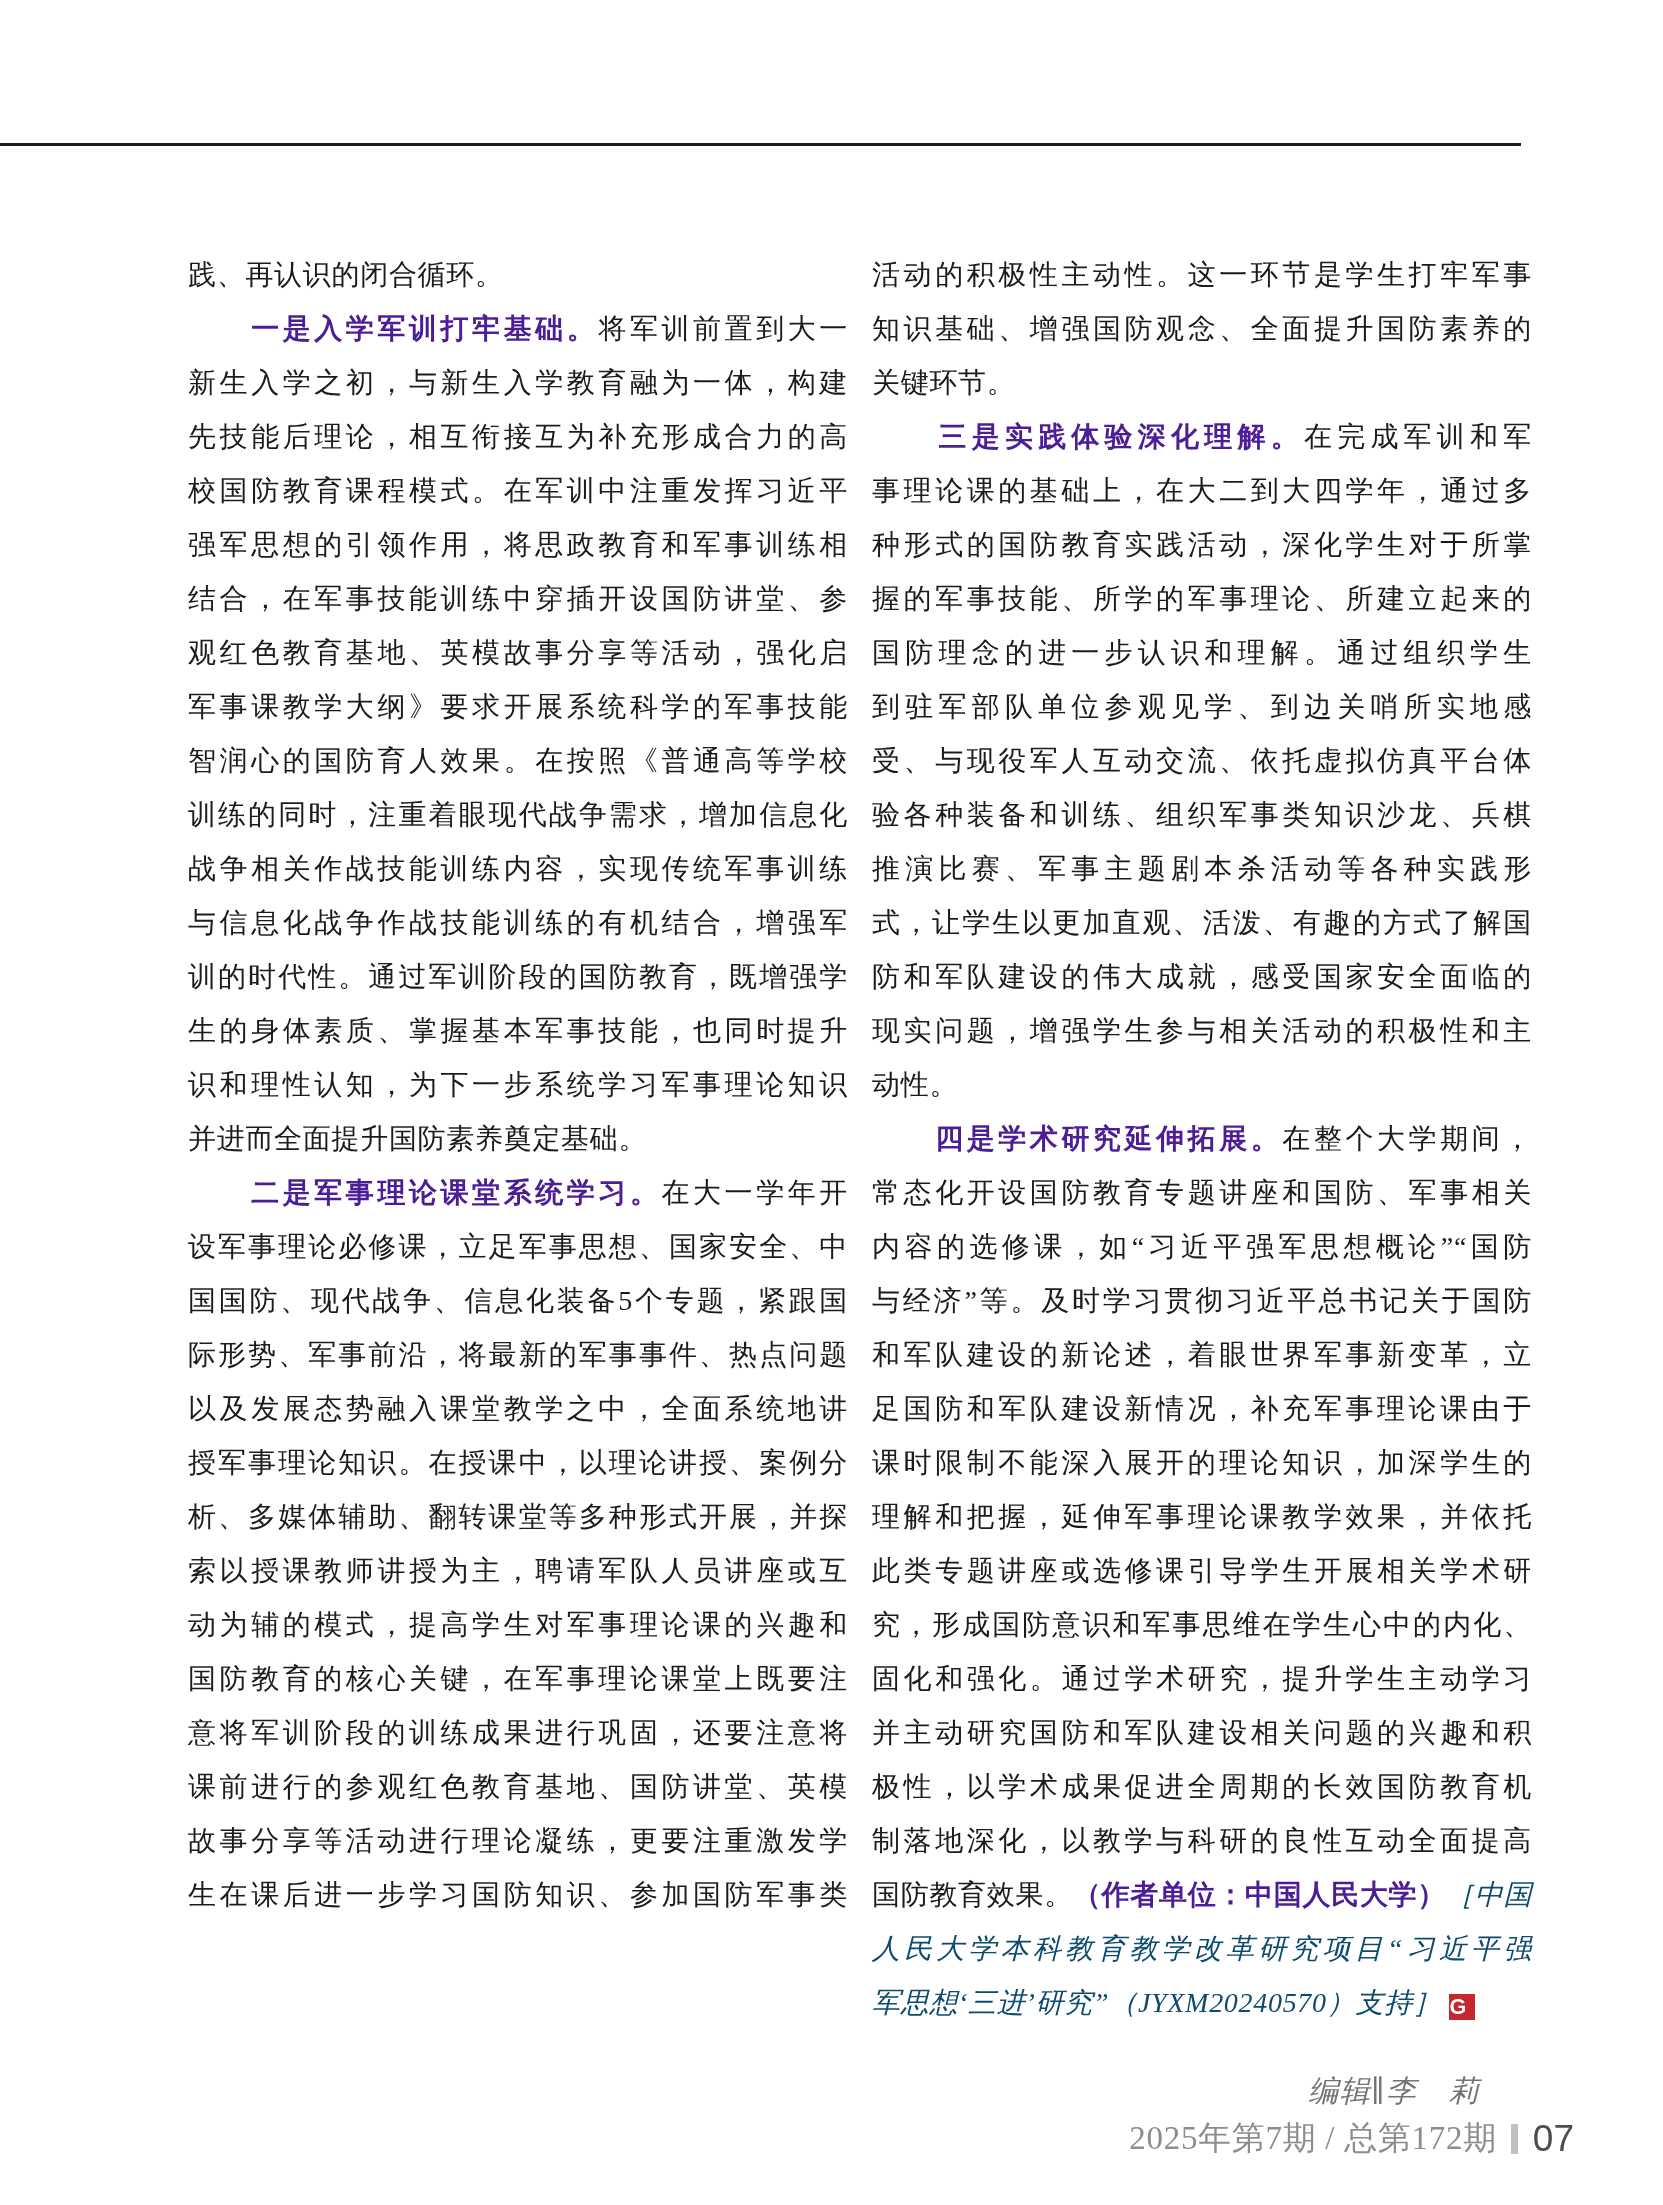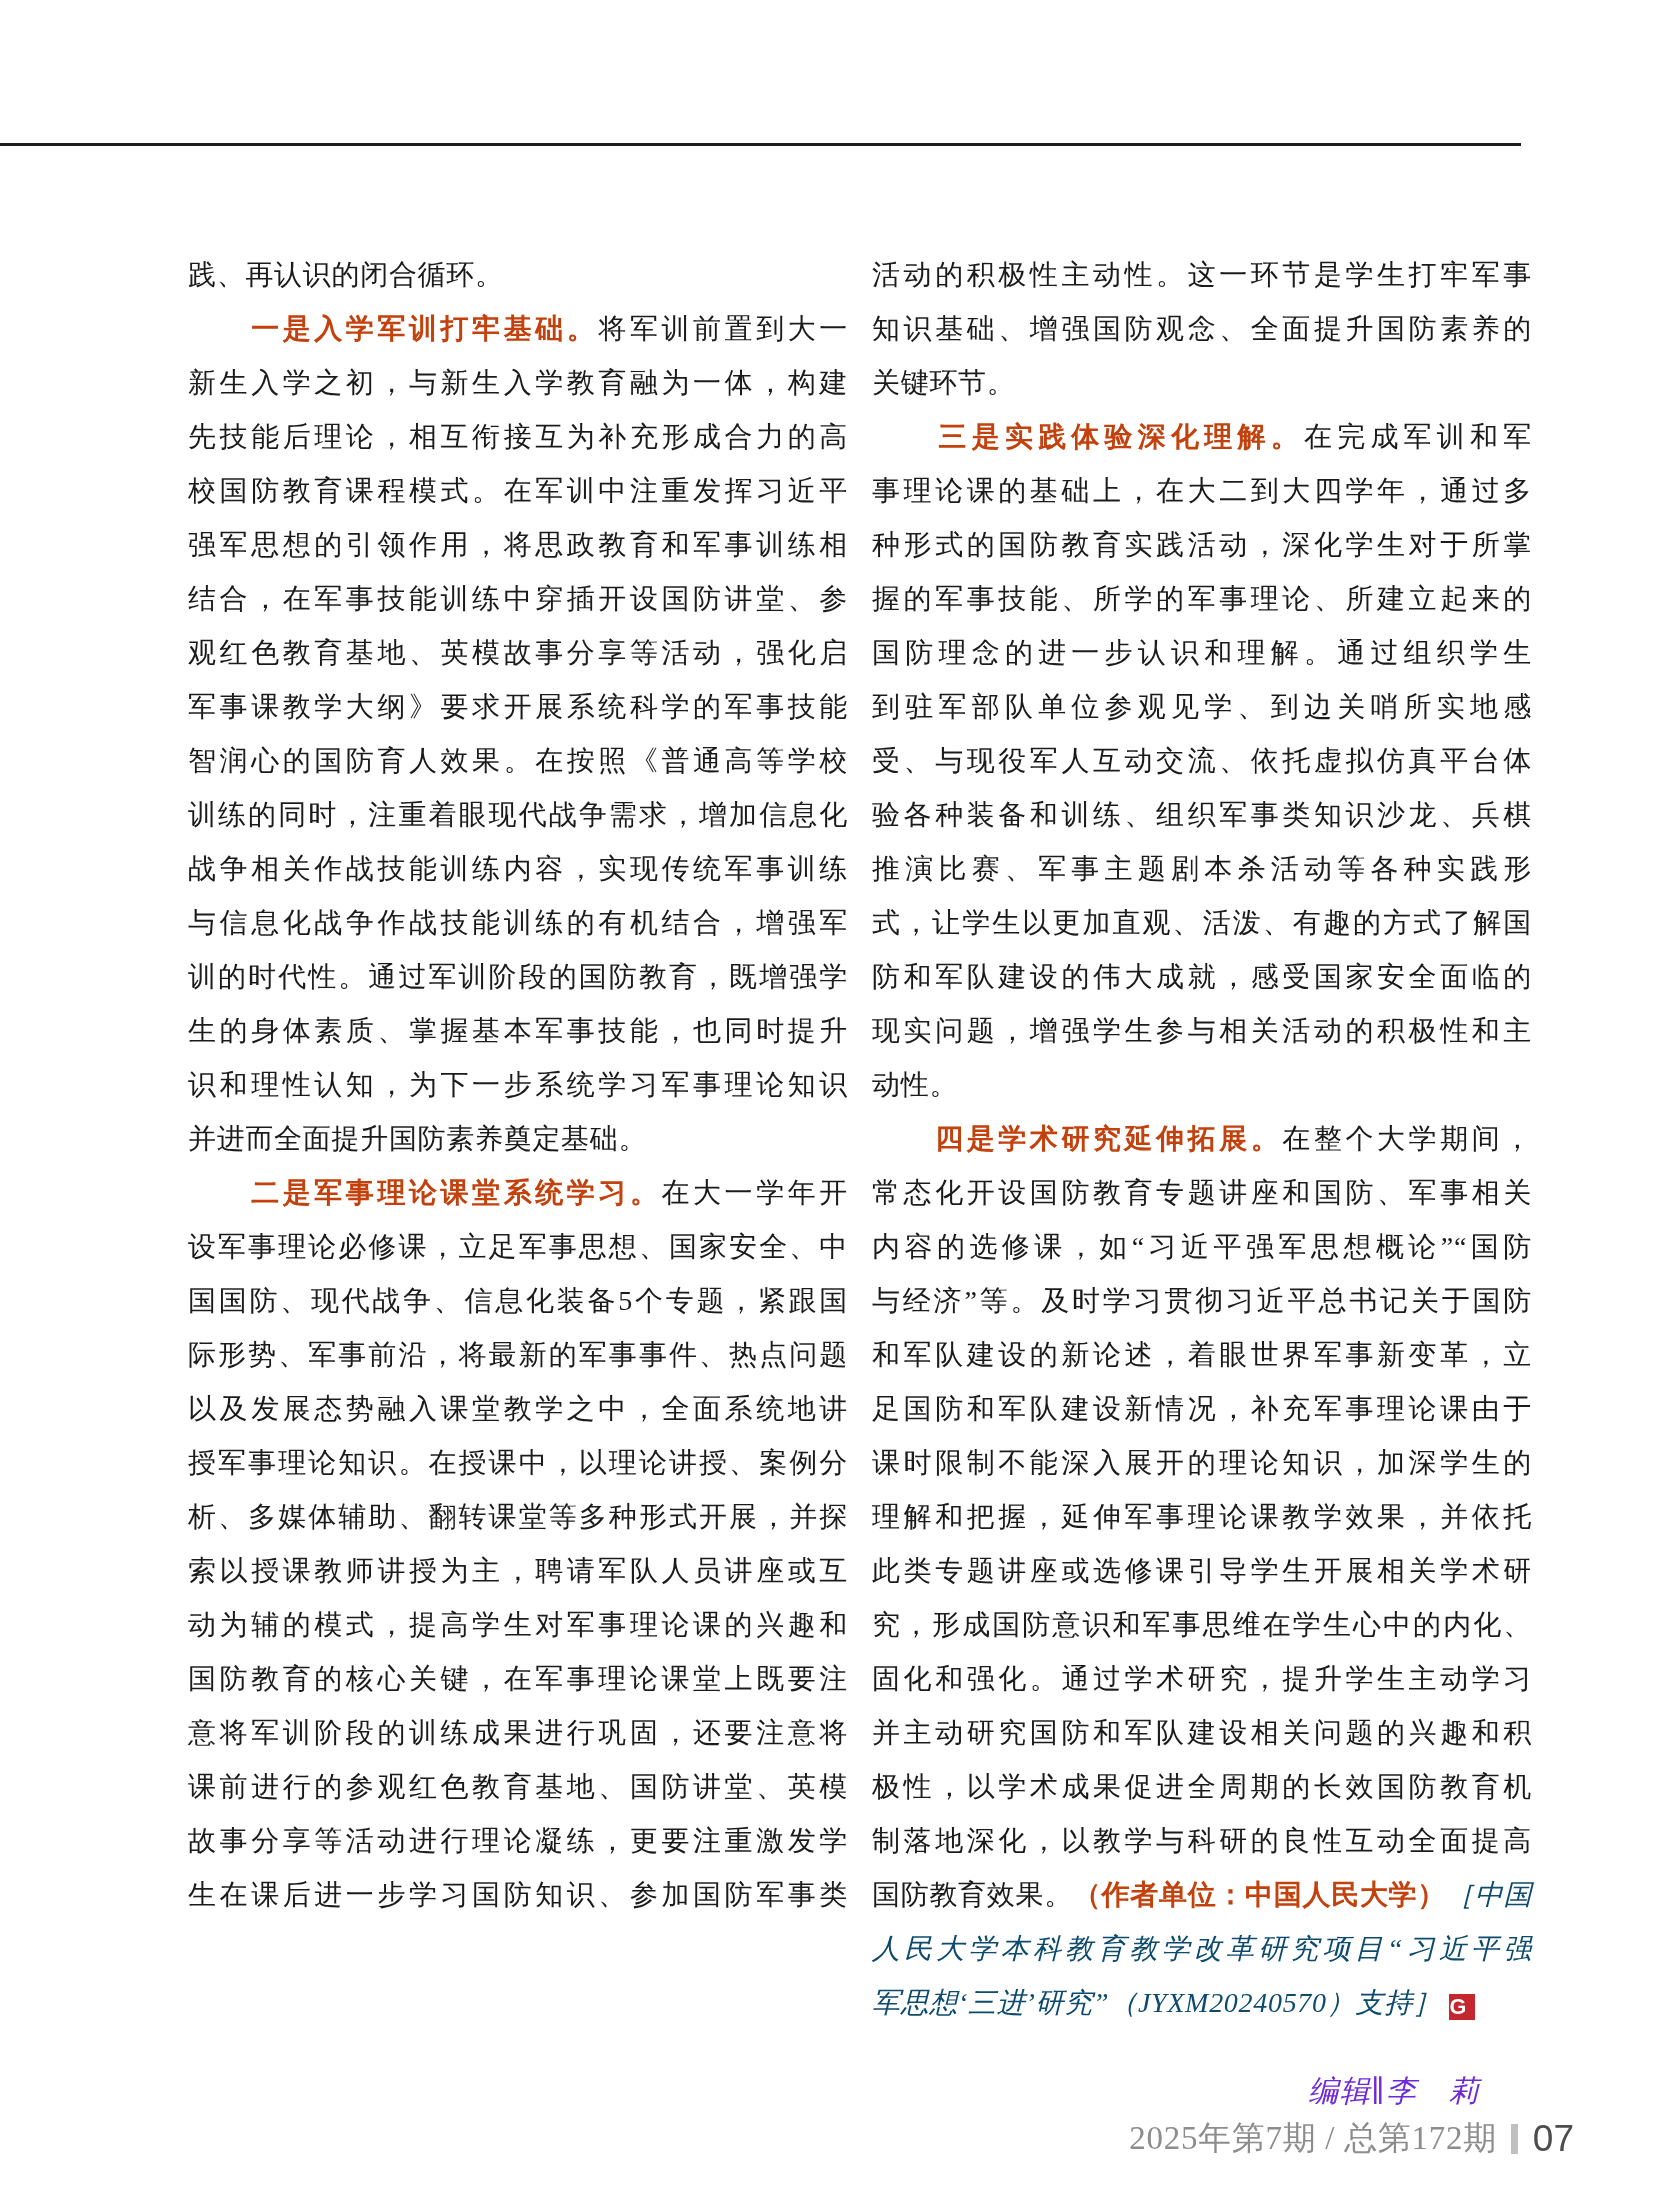--- a/index.html
+++ b/index.html
@@ -27,39 +27,39 @@
     font-size:28px;
     letter-spacing:0.7px;
     white-space:nowrap;
     text-align:justify;
     text-align-last:justify;
   }
   .line.short{text-align-last:left;}
   .run-n{color:#1b1b1b;}
   .run-b{
     font-family:Liberation Mono, monospace;
-    font-weight:700;color:#c2410c;
+    font-weight:700;color:#4c1d95;
   }
   .run-k{
     font-style:italic;color:#0c4a6e;
   }
   .gmark{
     display:inline-block;
     width:26px;height:26px;
     background:#c4272e;color:#ffffff;
     font-family:"Liberation Sans","DejaVu Sans",sans-serif;
     font-weight:700;font-size:21.6px;line-height:26px;
     text-align:center;
     margin-left:7.9px;
     vertical-align:-2px;
     letter-spacing:0;
   }
   .editor{
     position:absolute;top:2071px;right:194px;
-    font-size:30px;font-style:italic;color:#6d28d9;
+    font-size:30px;font-style:italic;color:#737373;
     letter-spacing:1.3px;
   }
   .issue{
     position:absolute;top:2116px;right:100px;
     display:flex;align-items:center;
     font-size:33px;color:#8d8d8d;
     letter-spacing:0.7px;
     text-align:right;
   }
   .issue .sep{

